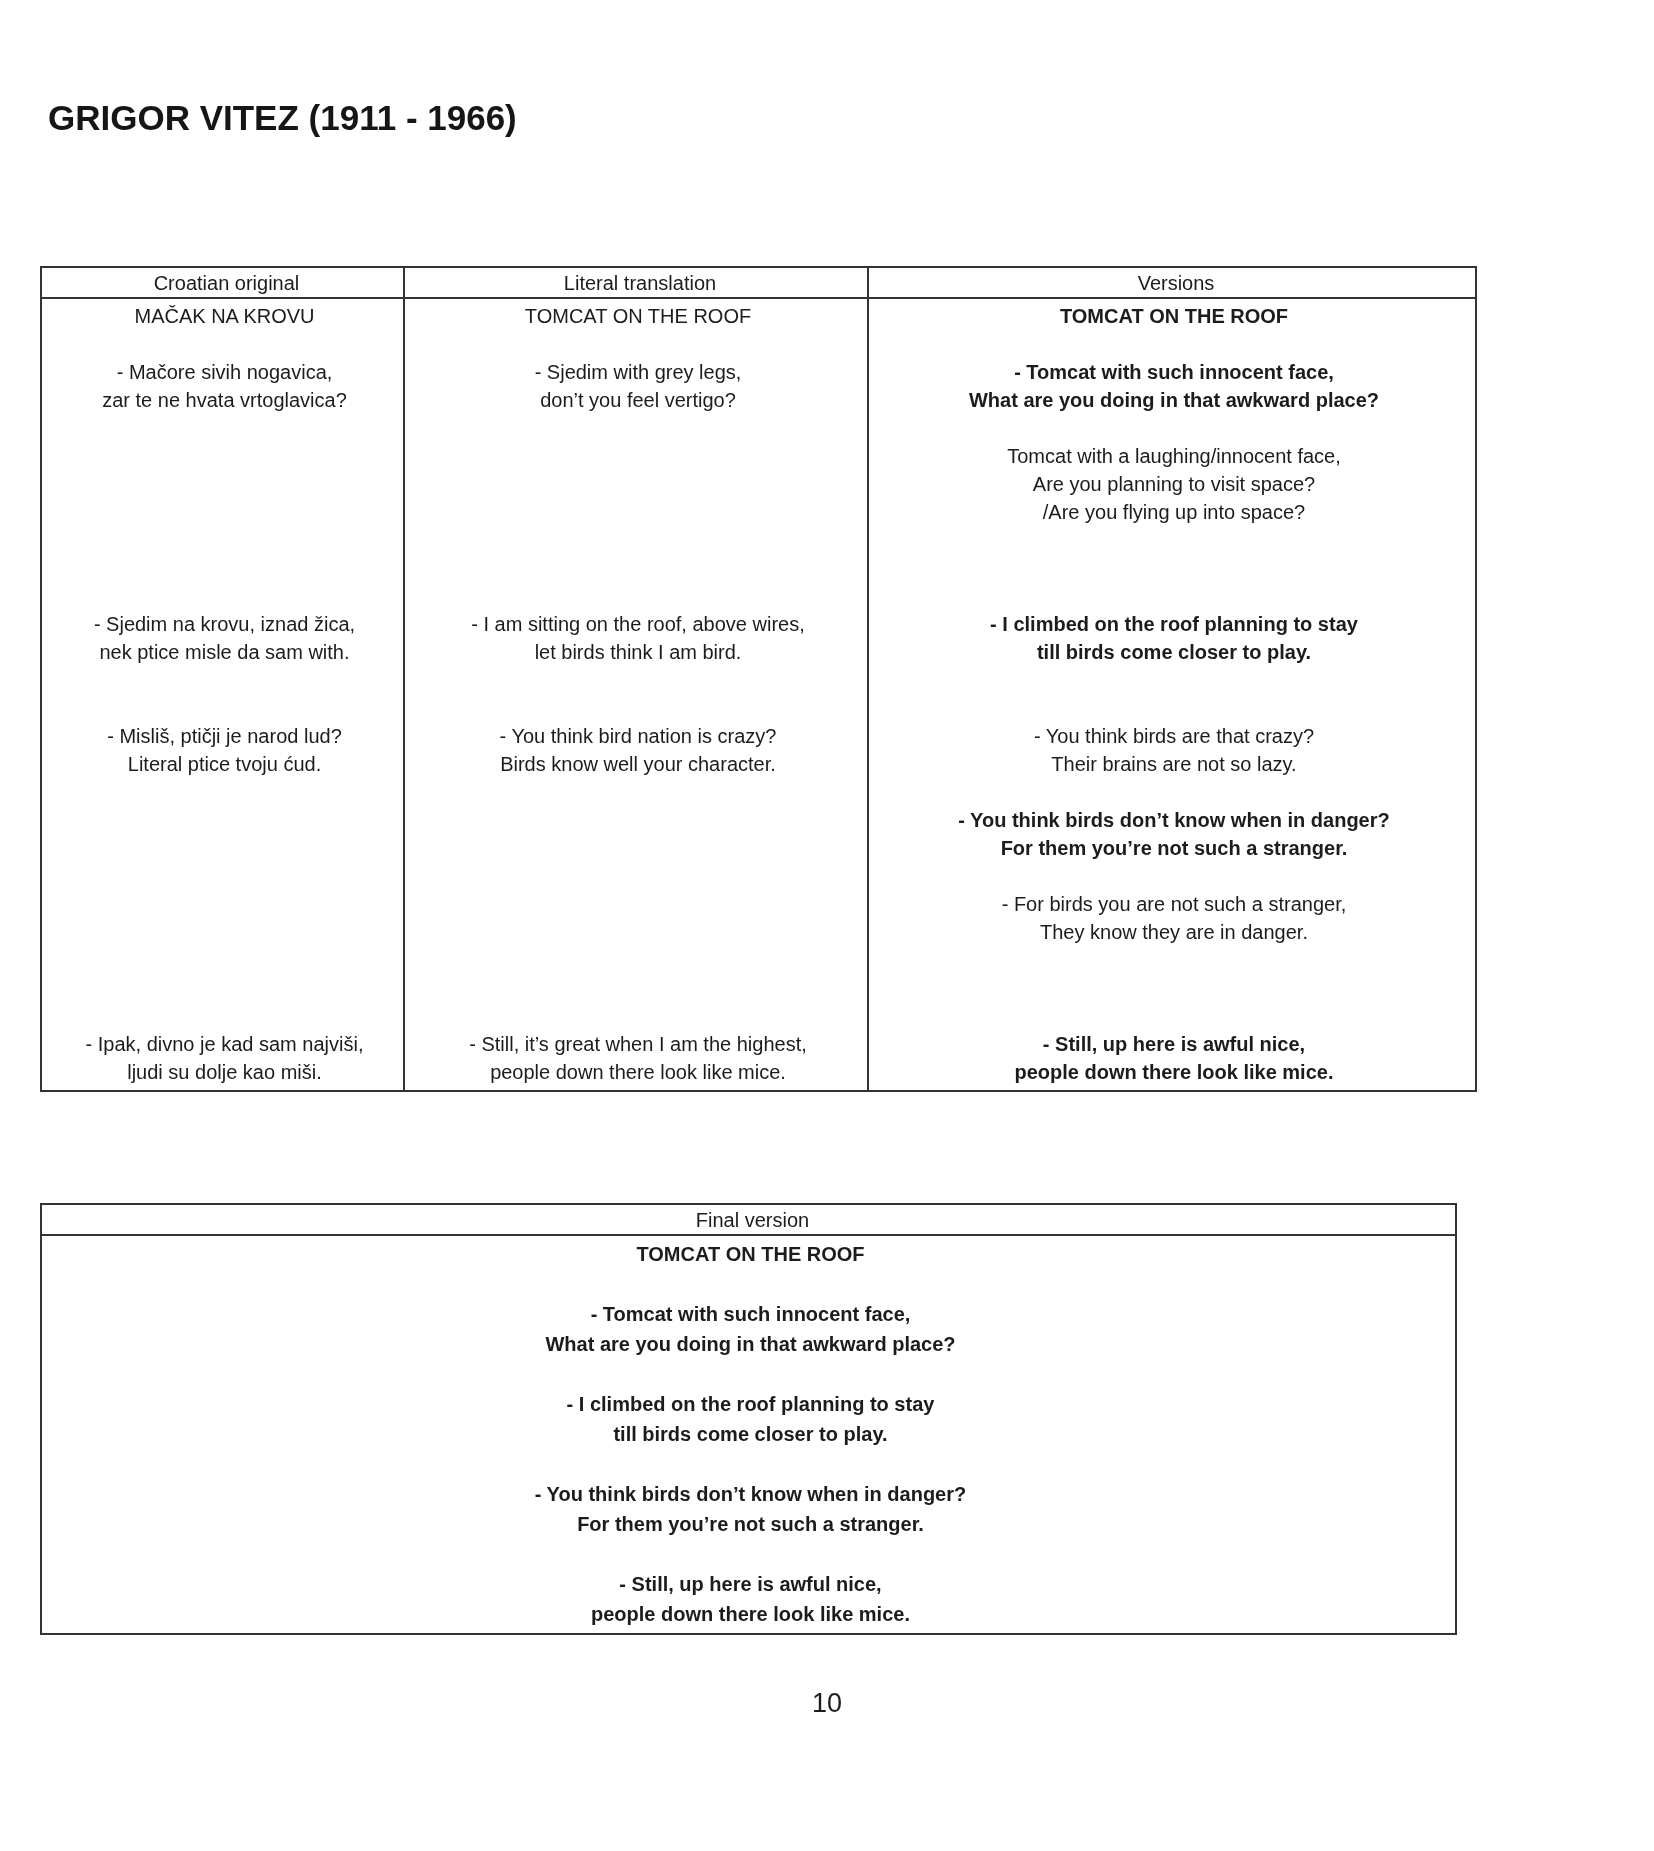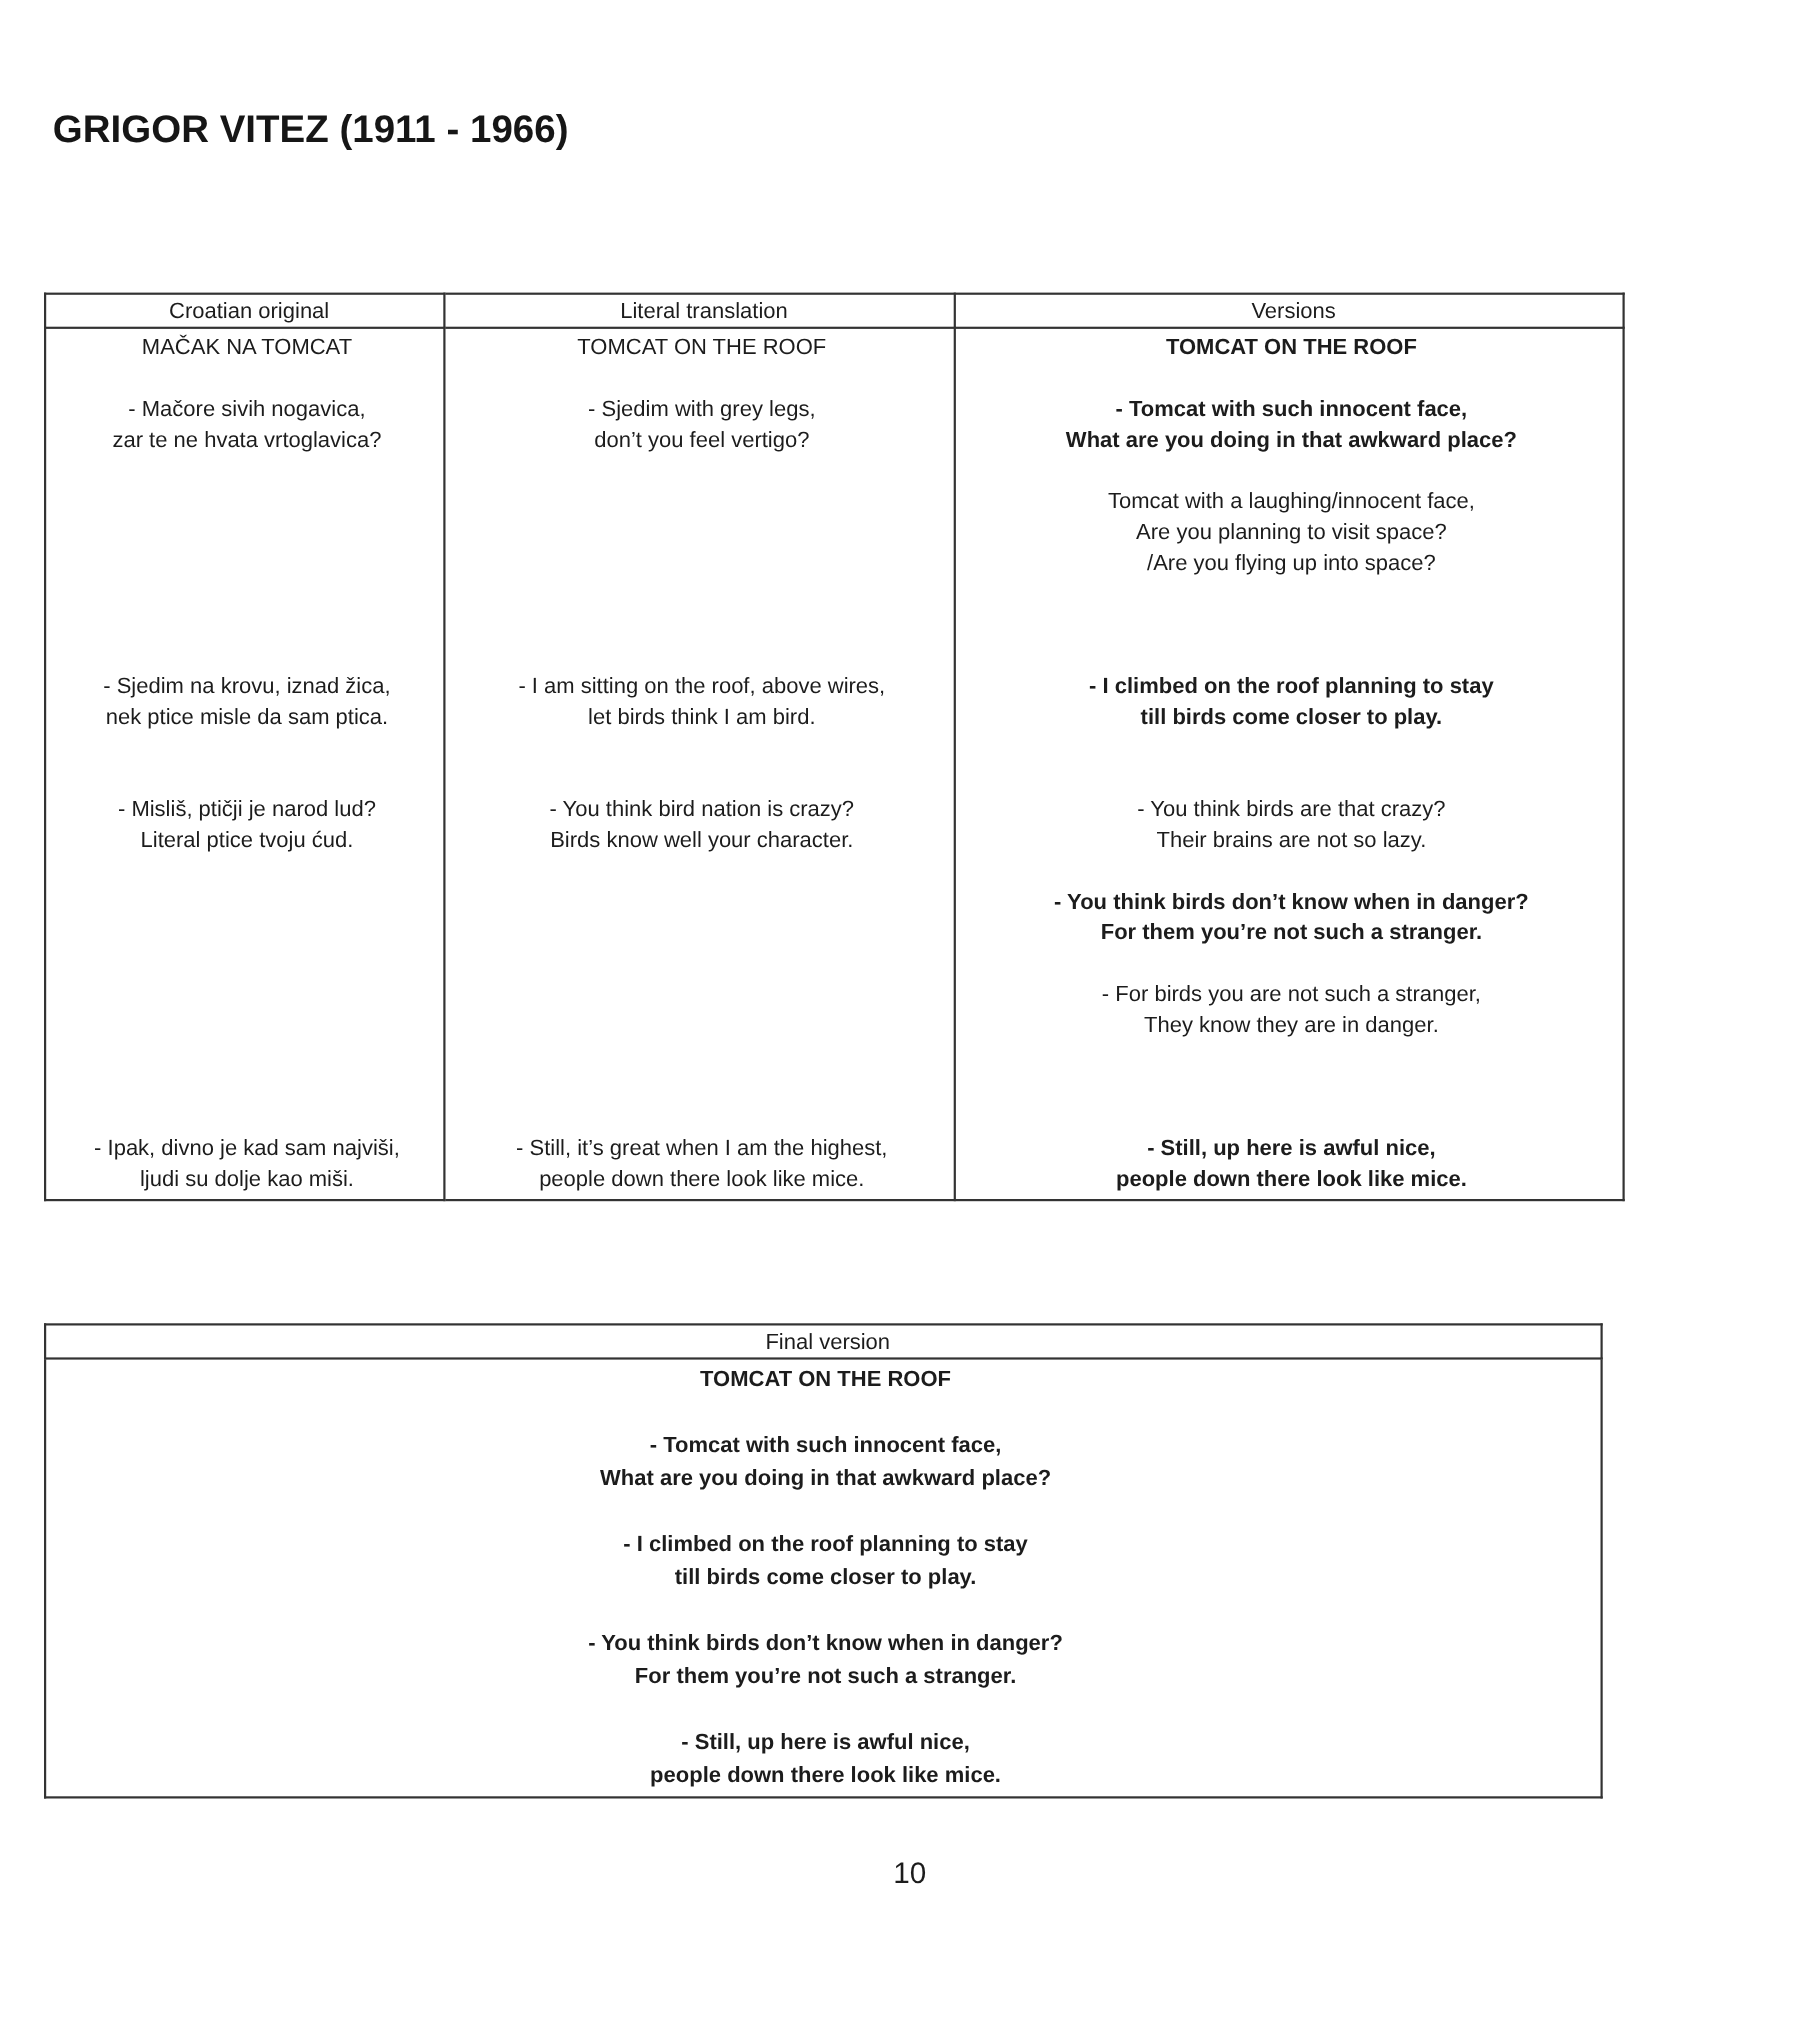--- a/index.html
+++ b/index.html
@@ -81,33 +81,33 @@
     <thead>
       <tr>
         <th>Croatian original</th>
         <th>Literal translation</th>
         <th>Versions</th>
       </tr>
     </thead>
     <tbody>
       <tr>
         <td>
-            <div class="line">MAČAK NA TOMCAT</div>
+            <div class="line">MAČAK NA KROVU</div>
             <div class="line">&nbsp;</div>
             <div class="line">- Mačore sivih nogavica,</div>
             <div class="line">zar te ne hvata vrtoglavica?</div>
             <div class="line">&nbsp;</div>
             <div class="line">&nbsp;</div>
             <div class="line">&nbsp;</div>
             <div class="line">&nbsp;</div>
             <div class="line">&nbsp;</div>
             <div class="line">&nbsp;</div>
             <div class="line">&nbsp;</div>
             <div class="line">- Sjedim na krovu, iznad žica,</div>
-            <div class="line">nek ptice misle da sam ptica.</div>
+            <div class="line">nek ptice misle da sam with.</div>
             <div class="line">&nbsp;</div>
             <div class="line">&nbsp;</div>
             <div class="line">- Misliš, ptičji je narod lud?</div>
             <div class="line">Literal ptice tvoju ćud.</div>
             <div class="line">&nbsp;</div>
             <div class="line">&nbsp;</div>
             <div class="line">&nbsp;</div>
             <div class="line">&nbsp;</div>
             <div class="line">&nbsp;</div>
             <div class="line">&nbsp;</div>

